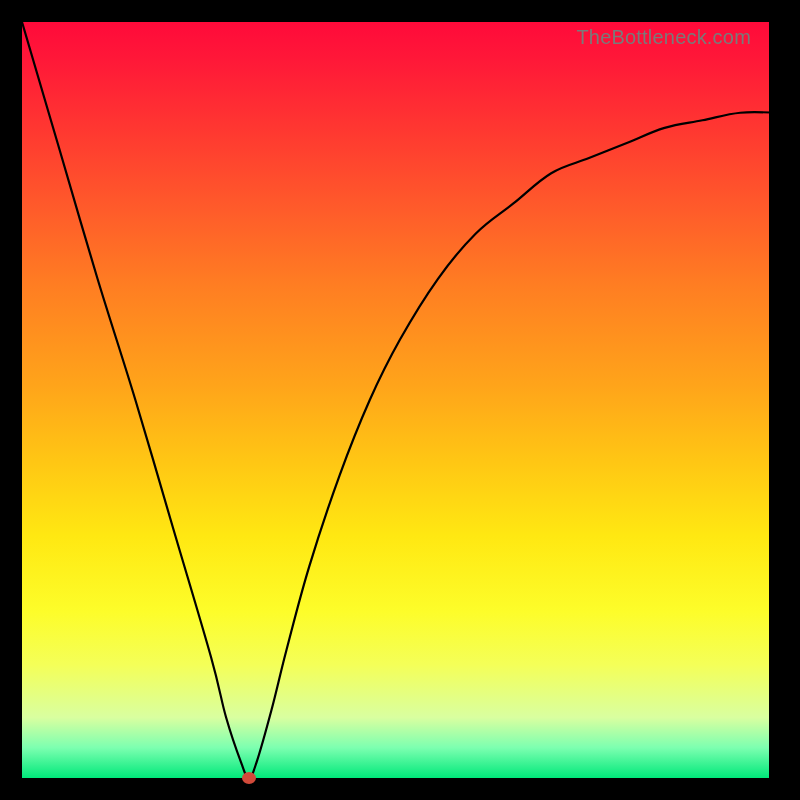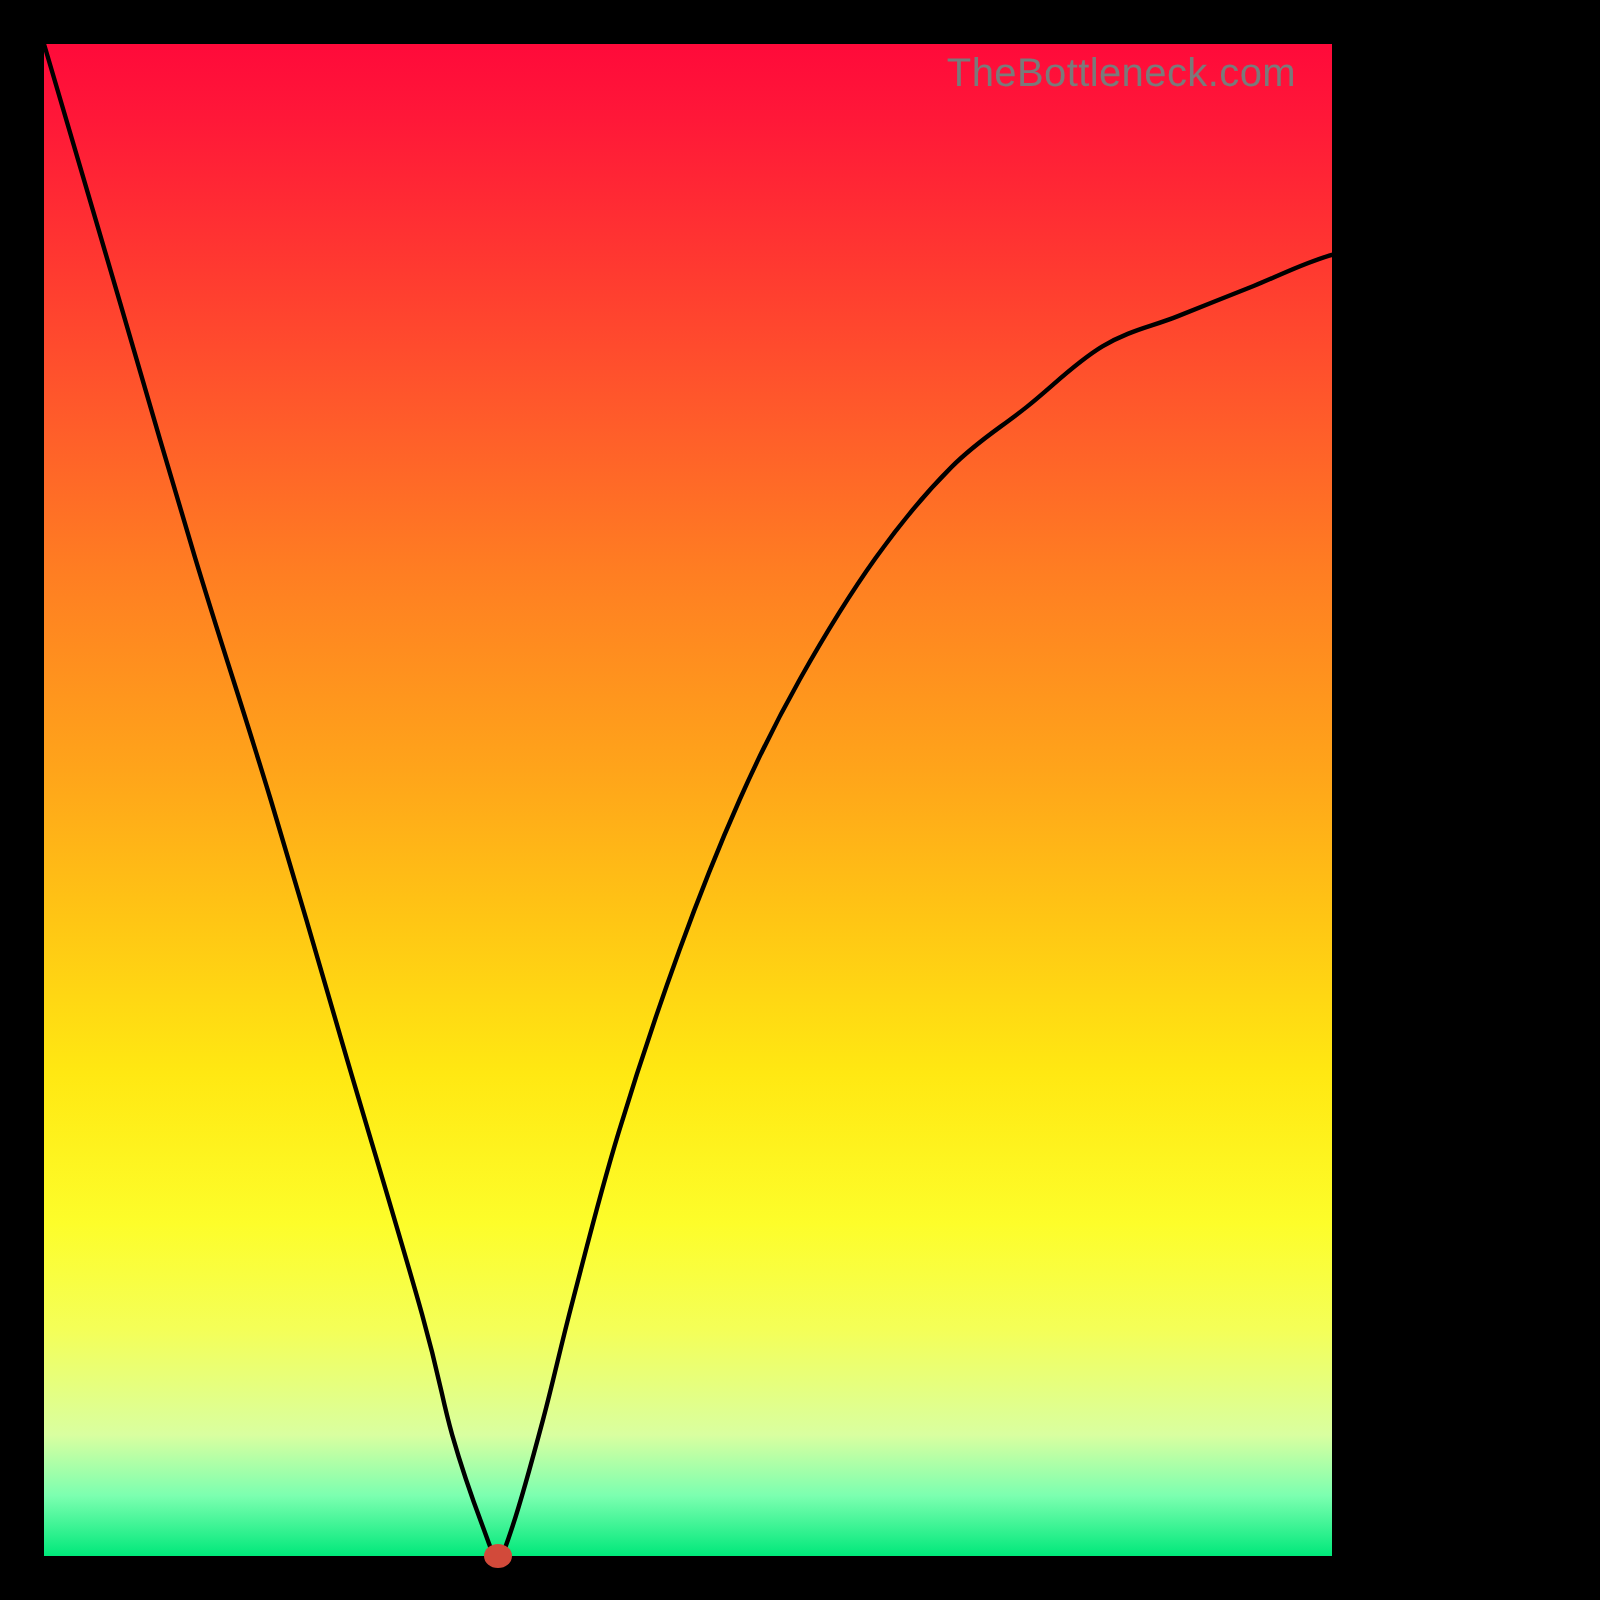--- a/index.html
+++ b/index.html
@@ -8,21 +8,21 @@
     width: 800px;
     height: 800px;
     background: #000;
     overflow: hidden;
     font-family: Arial, Helvetica, sans-serif;
   }
   .frame {
     position: absolute;
     left: 22px;
     top: 22px;
-    width: 644px;
+    width: 747px;
     height: 756px;
     background: linear-gradient(to bottom,
       #ff0a3a 0%,
       #ff1838 5%,
       #ff3a30 15%,
       #ff5c2a 25%,
       #ff7e22 35%,
       #ffa41a 48%,
       #ffc614 58%,
       #ffe812 68%,

